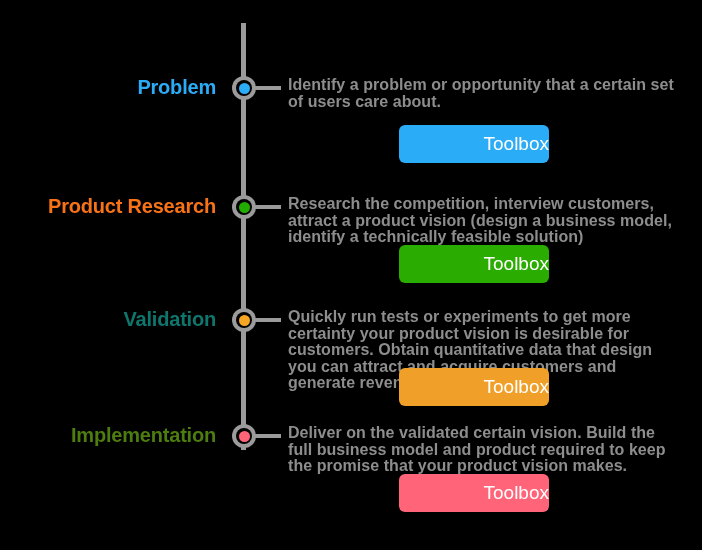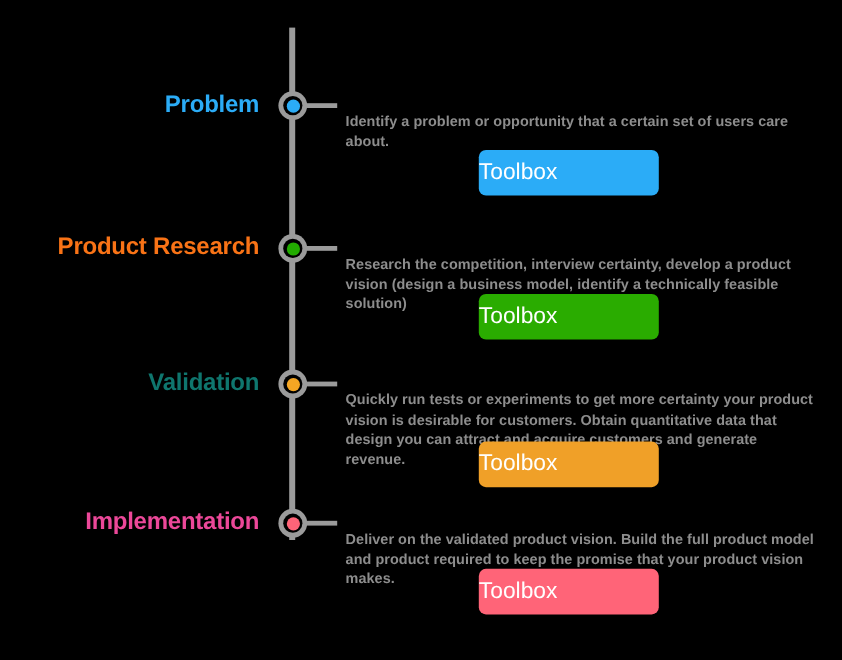--- a/index.html
+++ b/index.html
@@ -96,42 +96,41 @@
     height: 4px;
     background: #9b9b9b;
   }
 
   
   .stage-description {
     position: absolute;
     left: 272px;
     top: -11px;
     width: 394px;
-    font-size: 12px;
+    font-size: 16px;
     font-weight: bold;
     line-height: 16.5px;
     color: #8d8d8d;
     letter-spacing: 0.05px;
-    margin-top: 16px;
   }
 
   
   .toolbox-button {
     position: absolute;
     left: 383px;
     width: 150px;
     height: 38px;
     border: none;
     border-radius: 6px;
     color: #ffffff;
     font-family: "Liberation Sans", sans-serif;
     font-size: 19px;
     font-weight: normal;
     line-height: 38px;
-    text-align: left;
+    text-align: right;
     cursor: pointer;
     padding: 0;
     display: block;
   }
 
   
   #stage-0 { top: 88px; }
   #stage-1 { top: 207px; }
   #stage-2 { top: 320px; }
   #stage-3 { top: 436px; }
@@ -168,21 +167,21 @@
     <div class="stage-label" style="color: #f97316;">Product Research</div>
 
     <div class="stage-marker" style="background: rgb(155, 155, 155);">
       <div class="marker-inner-ring">
         <div class="marker-dot" style="background: rgb(34, 172, 0);"></div>
       </div>
     </div>
 
     <div class="stage-connector" style="background: rgb(155, 155, 155);"></div>
 
-    <div class="stage-description" style="color: rgb(141, 141, 141);">Research the competition, interview certainty, develop a product vision (design a business model, identify a technically feasible solution)</div>
+    <div class="stage-description" style="color: rgb(141, 141, 141);">Research the competition, interview customers, attract a product vision (design a business model, identify a technically feasible solution)</div>
 
     <button class="toolbox-button" style="background: rgb(42, 172, 0);">Toolbox</button>
   </div>
 
   <div class="stage" id="stage-2">
     <div class="stage-label" style="color: #0f766e;">Validation</div>
 
     <div class="stage-marker" style="background: rgb(155, 155, 155);">
       <div class="marker-inner-ring">
         <div class="marker-dot" style="background: rgb(245, 166, 35);"></div>
@@ -190,28 +189,28 @@
     </div>
 
     <div class="stage-connector" style="background: rgb(155, 155, 155);"></div>
 
     <div class="stage-description" style="color: rgb(141, 141, 141);">Quickly run tests or experiments to get more certainty your product vision is desirable for customers. Obtain quantitative data that design you can attract and acquire customers and generate revenue.</div>
 
     <button class="toolbox-button" style="background: rgb(240, 160, 40);">Toolbox</button>
   </div>
 
   <div class="stage" id="stage-3">
-    <div class="stage-label" style="color: #ec4899;">Implementation</div>
+    <div class="stage-label" style="color: #4d7c0f;">Implementation</div>
 
     <div class="stage-marker" style="background: rgb(155, 155, 155);">
       <div class="marker-inner-ring">
         <div class="marker-dot" style="background: rgb(255, 100, 120);"></div>
       </div>
     </div>
 
     <div class="stage-connector" style="background: rgb(155, 155, 155);"></div>
 
-    <div class="stage-description" style="color: rgb(141, 141, 141);">Deliver on the validated product vision. Build the full product model and product required to keep the promise that your product vision makes.</div>
+    <div class="stage-description" style="color: rgb(141, 141, 141);">Deliver on the validated certain vision. Build the full business model and product required to keep the promise that your product vision makes.</div>
 
     <button class="toolbox-button" style="background: rgb(255, 100, 120);">Toolbox</button>
   </div>
 
 </div>
 
 </body></html>

